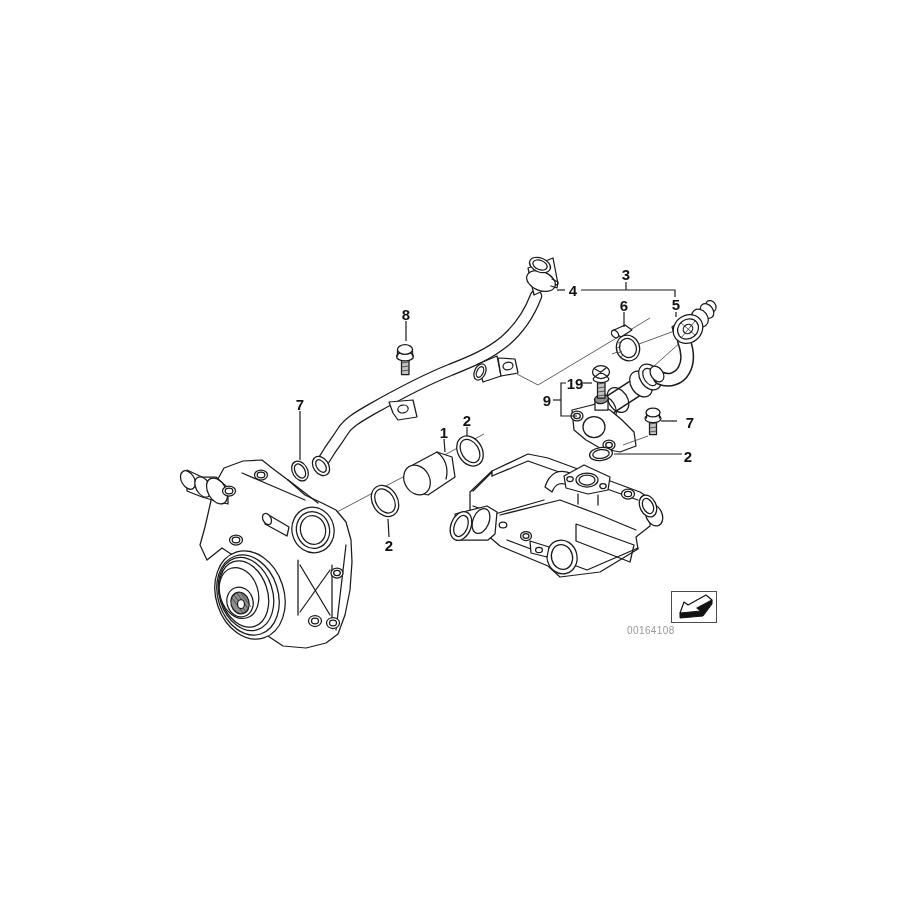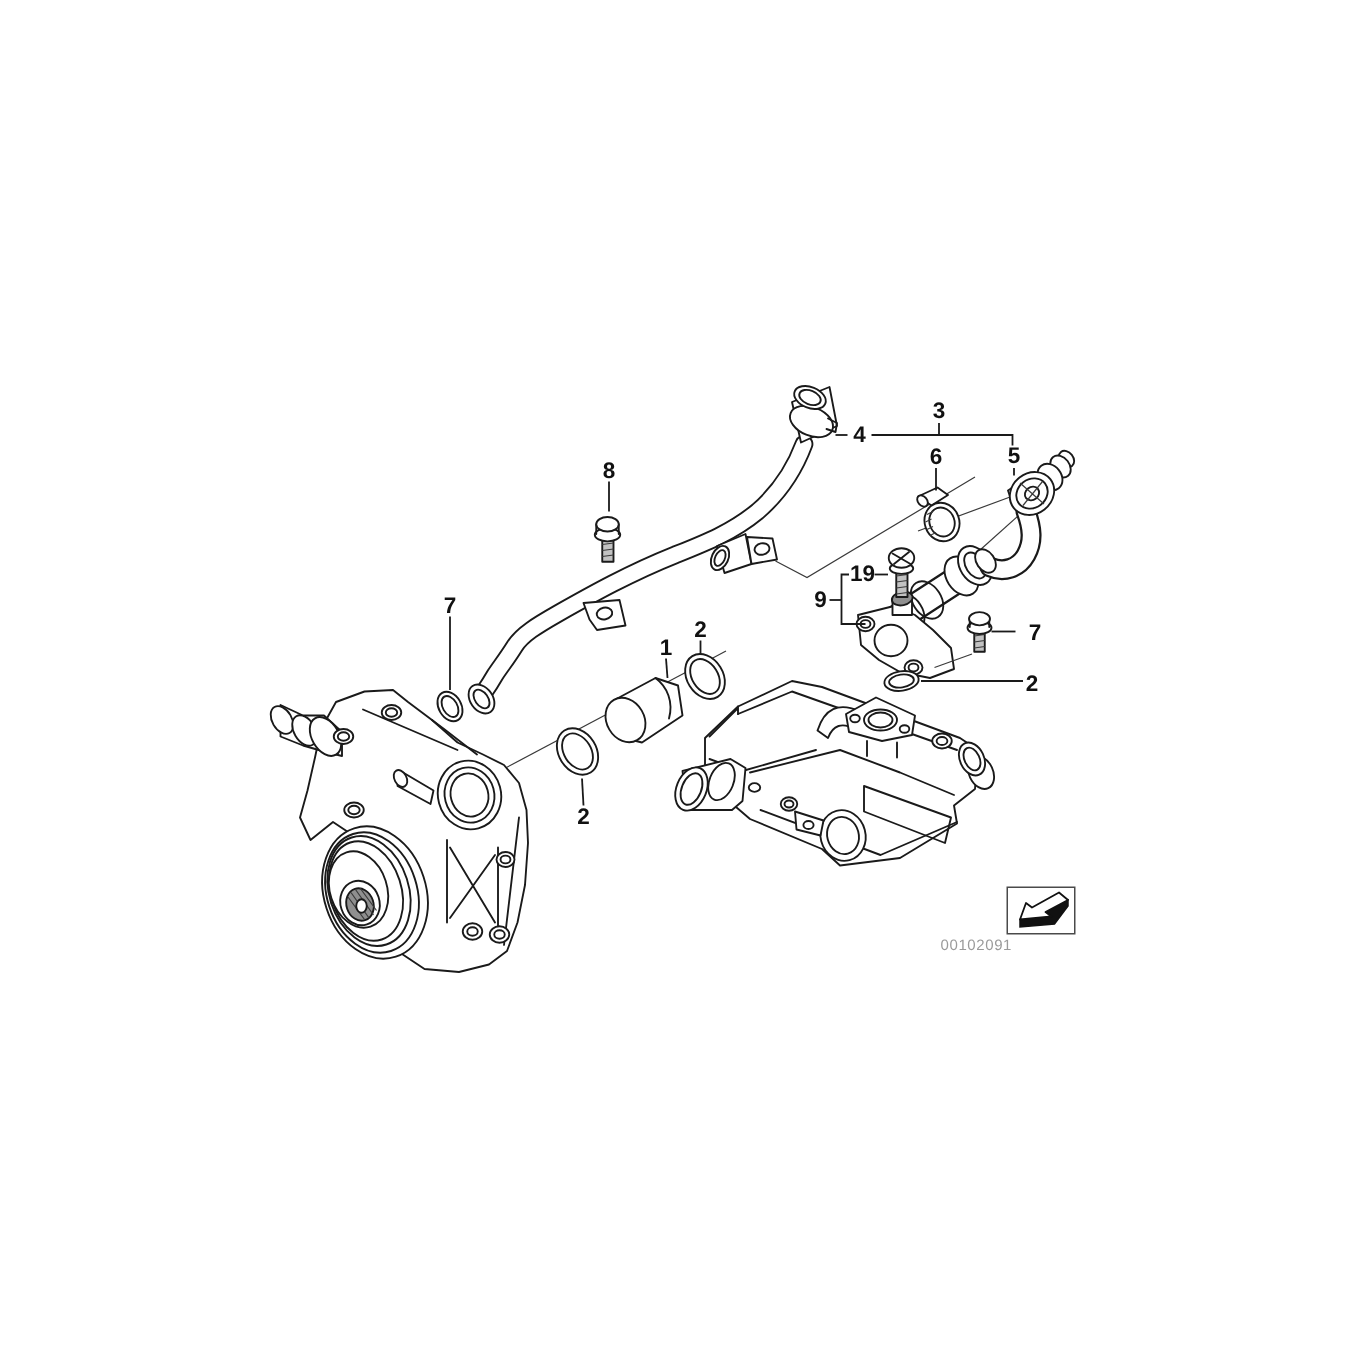--- a/index.html
+++ b/index.html
@@ -274,21 +274,21 @@
   <div class="callout" style="left:573px;top:290px">4</div>
   <div class="callout" style="left:676px;top:304px">5</div>
   <div class="callout" style="left:624px;top:305px">6</div>
   <div class="callout" style="left:300px;top:404px">7</div>
   <div class="callout" style="left:406px;top:314px">8</div>
   <div class="callout" style="left:547px;top:400px">9</div>
   <div class="callout" style="left:575px;top:383px">19</div>
   <div class="callout" style="left:688px;top:456px">2</div>
   <div class="callout" style="left:690px;top:422px">7</div>
 
-  <div id="watermark">00102091</div>
+  <div id="watermark">00164108</div>
 
   <div id="navbox">
     <svg width="43" height="29" viewBox="0 0 43 29">
       <polygon points="8,21 29,19 25,16 40,8 40,12 31,24 8,26" fill="#111" stroke="#111" stroke-width="1"></polygon>
       <polygon points="34,3 40,8 25,16 29,19 8,21 12,10 16,13" fill="#fff" stroke="#111" stroke-width="1.2" stroke-linejoin="round"></polygon>
     </svg>
   </div>
 
 </div>
 

